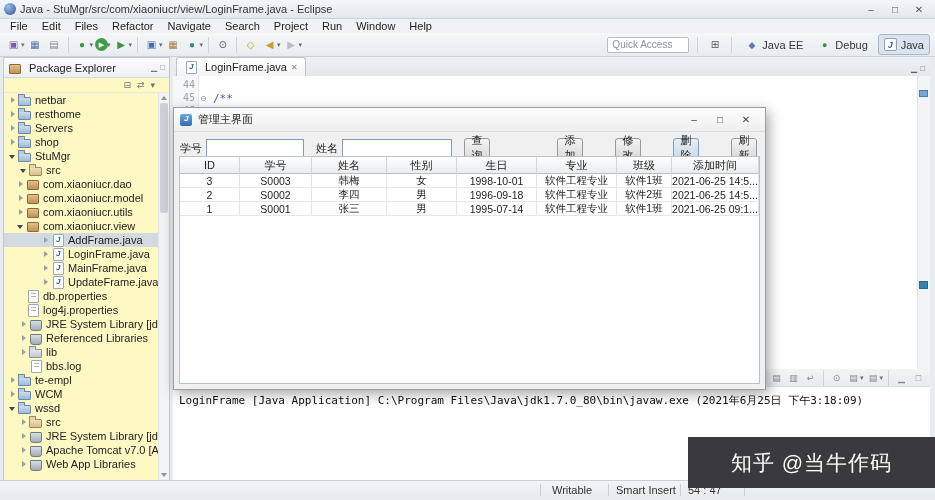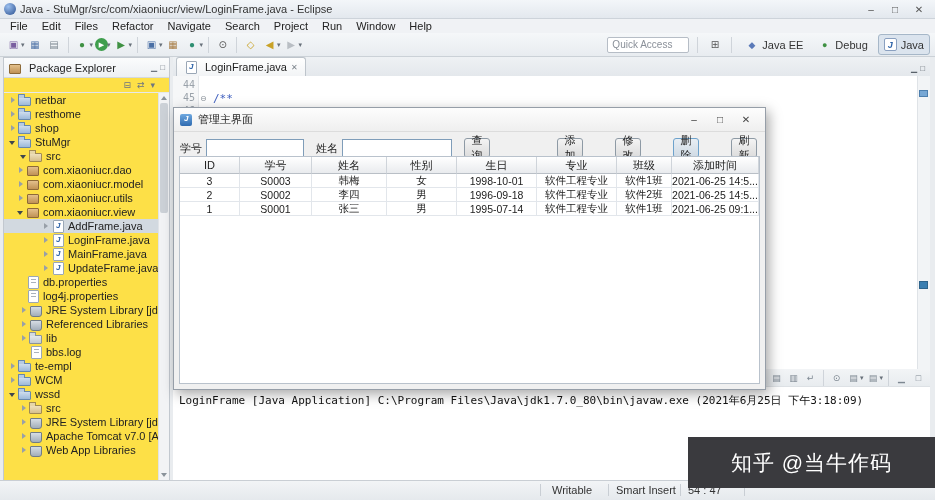--- a/index.html
+++ b/index.html
@@ -26,21 +26,21 @@
   .runbg{width:13px;height:13px;background:#3f9e4d;color:#fff;border-radius:50%;font-size:7px}
   .qawrap{margin-left:auto;display:flex;align-items:center;gap:5px}
   .qa{width:72px;height:14px;border:1px solid #b6bdc6;border-radius:2px;background:#fff;color:#8a9099;
     font-size:10px;display:flex;align-items:center;padding:0 4px}
   .persp{display:flex;align-items:center;gap:4px;height:19px;padding:0 5px;border-radius:3px;color:#333}
   .persp.active{background:#dbe4ee;border:1px solid #a6b7c8}
   .pic{width:13px;height:13px;display:flex;align-items:center;justify-content:center;font-size:9px}
   .pic.jee{color:#5a79b8}.pic.bug{color:#3f9143}
   .pic.java{background:#fff;border:1px solid #8aa0c0;color:#2c62a8;font-weight:bold;font-size:9px;width:11px;height:11px;border-radius:2px}
   
-  .pkg{position:absolute;left:3px;top:57px;width:167px;height:424px;background:#fde047;border:1px solid #c2c8cf;box-sizing:border-box}
+  .pkg{position:absolute;left:3px;top:57px;width:167px;height:424px;background:#fef9c3;border:1px solid #c2c8cf;box-sizing:border-box}
   .phead{height:19px;background:linear-gradient(#fbfcfd,#edf0f3);border-bottom:1px solid #d4d9de;display:flex;align-items:center;padding:0 4px;gap:4px}
   .phead .plabel{white-space:nowrap;color:#222}
   .phicons{margin-left:auto;display:flex;gap:3px}
   .phicons span{font-size:8px;color:#6e7680}
   .ptools{height:14px;border-bottom:1px solid #e6e9ec;display:flex;align-items:center;justify-content:flex-end;gap:6px;padding-right:14px}
   .ptools span{font-size:9px;color:#6e7680}
   .tree{position:absolute;left:0;top:35px;right:10px;bottom:0;overflow:hidden}
   .tr{display:flex;align-items:center;height:14px;white-space:nowrap;overflow:hidden}
   .tr.sel{background:#d2d9e0}
   .l0{padding-left:4px}.l1{padding-left:15px}.l2{padding-left:12px}.l3{padding-left:37px}
@@ -213,20 +213,25 @@
     <div class="tree">
       <div class="tr l0">
           <i class="tw c"></i>
           <i class="ti prj"></i>
           <span>netbar</span>
         </div>
       <div class="tr l0">
           <i class="tw c"></i>
           <i class="ti prj"></i>
           <span>resthome</span>
+        </div>
+      <div class="tr l0">
+          <i class="tw c"></i>
+          <i class="ti prj"></i>
+          <span>Servers</span>
         </div>
       <div class="tr l0">
           <i class="tw c"></i>
           <i class="ti prj"></i>
           <span>shop</span>
         </div>
       <div class="tr l0">
           <i class="tw e"></i>
           <i class="ti prj"></i>
           <span>StuMgr</span>

